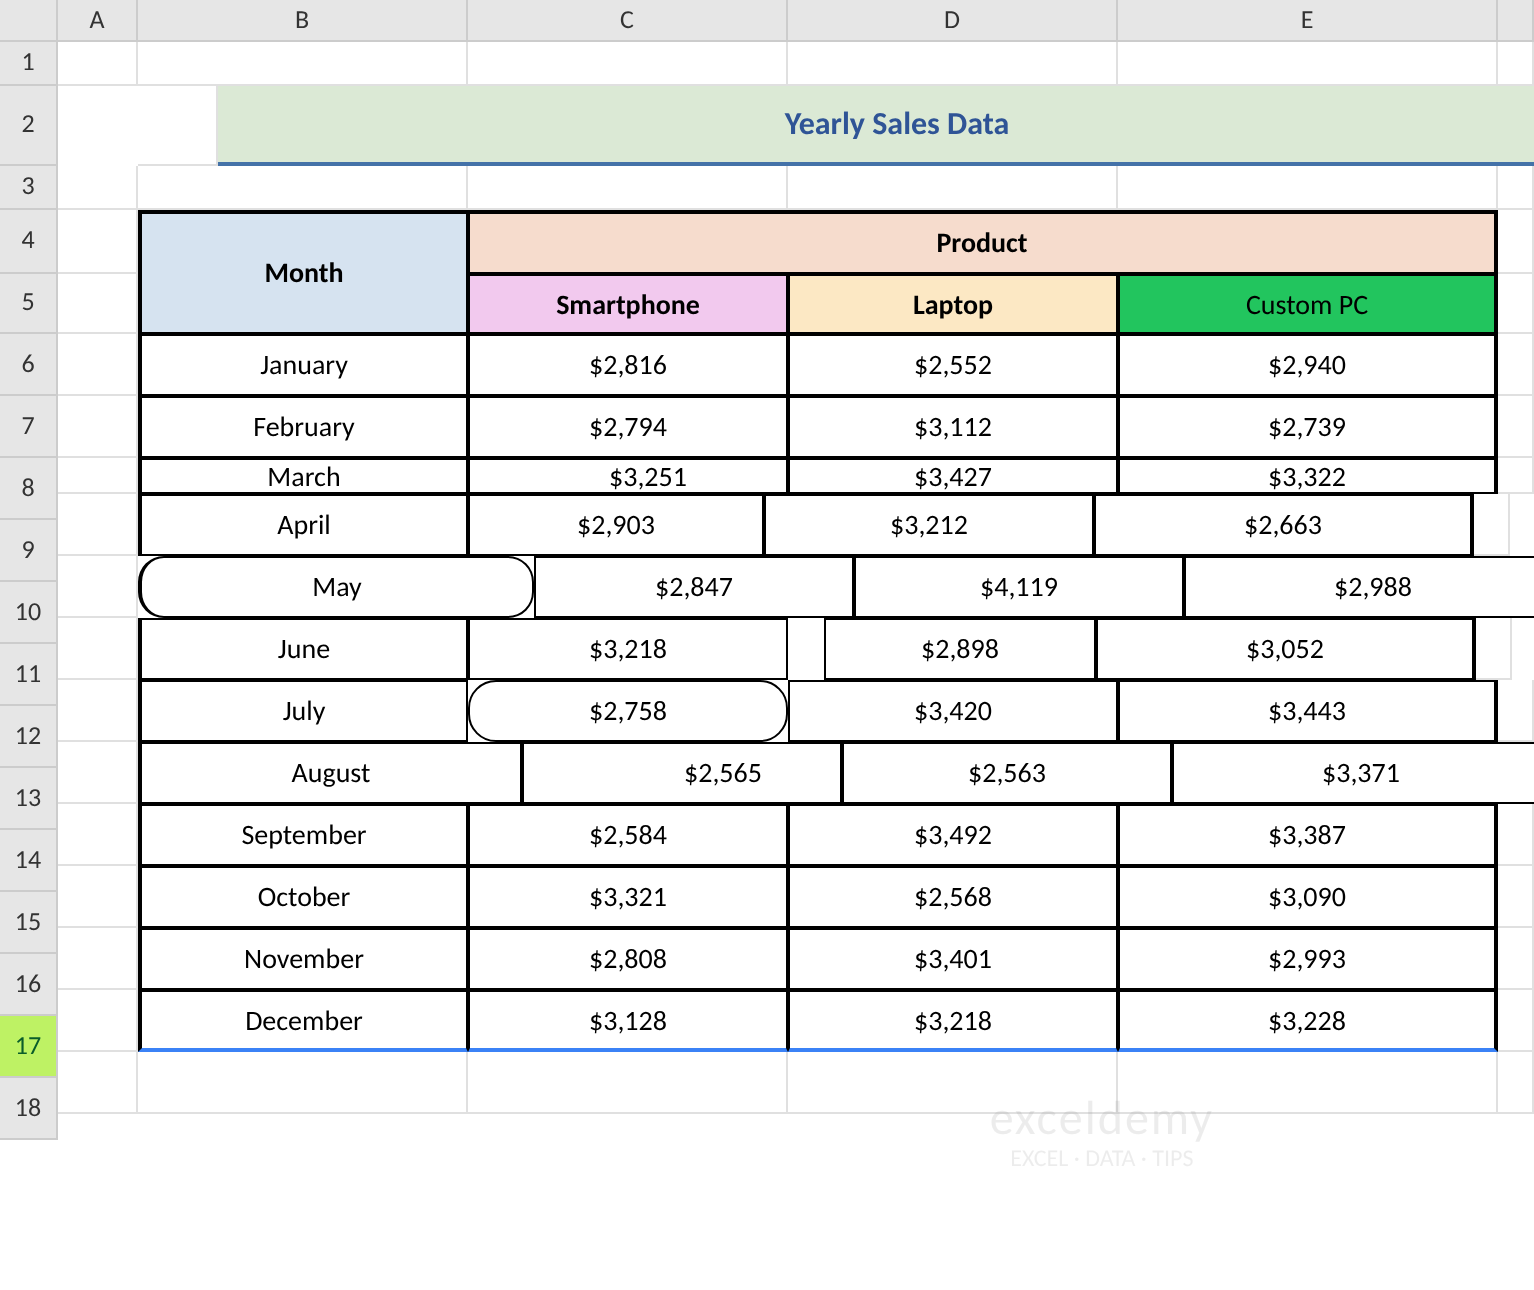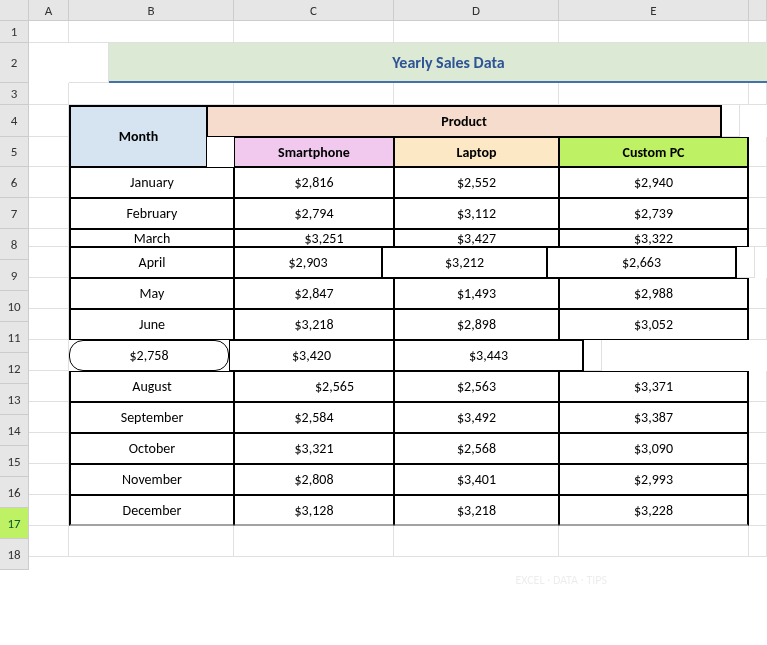--- a/index.html
+++ b/index.html
@@ -82,25 +82,25 @@
     }
     .th-product {
       background: #f6dccd;
       font-weight: bold;
       border: 1px solid #000;
       border-top: 2px solid #000;
       border-right: 2px solid #000;
     }
     .th-sm { background: #f2c9ee; font-weight: bold; border: 1px solid #000; }
     .th-lp { background: #fce8c4; font-weight: bold; border: 1px solid #000; }
-    .th-pc { background: #bef264; font-weight: bold; border: 1px solid #000; border-right: 2px solid #000;}
+    .th-pc { background: #22c55e; font-weight: normal; border: 1px solid #000; border-right: 2px solid #000;}
     .td-month { border: 1px solid #000; border-left: 2px solid #000; }
     .td-val { border: 1px solid #000; }
     .td-last { border-right: 2px solid #000; }
-    .td-bottom { border-bottom: 2px solid #a3a3a3; }
+    .td-bottom { border-bottom: 2px solid #3b82f6; }
     .watermark {
       position: absolute;
       right: 160px;
       bottom: 58px;
       opacity: 0.15;
       font-size: 12px;
       color: #888;
       text-align: center;
       line-height: 1.1;
       pointer-events: none;
@@ -157,21 +157,21 @@
       <div class="gridrow" style="height: 22px;">
         <div class="cell " style="width: 40px; height: 100%;"></div>
         <div class="cell " style="width: 165px; height: 100%;"></div>
         <div class="cell " style="width: 160px; height: 100%;"></div>
         <div class="cell " style="width: 165px; height: 100%;"></div>
         <div class="cell " style="width: 190px; height: 100%;"></div>
         <div class="cell " style="width: 18px; height: 100%;"></div>
       </div>
       <div class="gridrow" style="height: 32px; position: relative;">
         <div class="cell " style="width: 40px; height: 100%;"></div>
-        <div class="cell th-month" style="width: 138px; height: 62px; border-bottom: 1px solid rgb(0, 0, 0); position: relative; margin-bottom: -30px; z-index: 1;">Month</div>
+        <div class="cell th-month" style="width: 165px; height: 62px; border-bottom: 1px solid rgb(0, 0, 0); position: relative; margin-bottom: -30px; z-index: 1;">Month</div>
         <div class="cell th-product" style="width: 515px; height: 100%;">Product</div>
         <div class="cell " style="width: 18px; height: 100%;"></div>
       </div>
       <div class="gridrow" style="height: 30px; margin-top: 0px;">
         <div class="cell " style="width: 40px; height: 100%;"></div>
         <div style="width: 165px;"></div>
         <div class="cell th-sm" style="width: 160px; height: 100%;">Smartphone</div>
         <div class="cell th-lp" style="width: 165px; height: 100%;">Laptop</div>
         <div class="cell th-pc" style="width: 190px; height: 100%;">Custom PC</div>
         <div class="cell " style="width: 18px; height: 100%;"></div>
@@ -203,44 +203,45 @@
       <div class="gridrow" style="height: 31px;">
         <div class="cell " style="width: 40px; height: 100%;"></div>
         <div class="cell td-month" style="width: 165px; height: 100%;">April</div>
         <div class="cell td-val" style="width: 148px; height: 100%;">$2,903</div>
         <div class="cell td-val" style="width: 165px; height: 100%;">$3,212</div>
         <div class="cell td-val td-last" style="width: 190px; height: 100%;">$2,663</div>
         <div class="cell " style="width: 18px; height: 100%;"></div>
       </div>
       <div class="gridrow" style="height: 31px;">
         <div class="cell " style="width: 40px; height: 100%;"></div>
-        <div class="cell td-month" style="width: 165px; height: 100%;">May</div>
+        <div class="cell td-month" style="width: 198px; height: 100%; border-radius: 13px;">May</div>
         <div class="cell td-val" style="width: 160px; height: 100%;">$2,847</div>
-        <div class="cell td-val" style="width: 165px; height: 100%;">$1,493</div>
+        <div class="cell td-val" style="width: 165px; height: 100%;">$4,119</div>
         <div class="cell td-val td-last" style="width: 190px; height: 100%;">$2,988</div>
         <div class="cell " style="width: 18px; height: 100%;"></div>
       </div>
       <div class="gridrow" style="height: 31px;">
         <div class="cell " style="width: 40px; height: 100%;"></div>
         <div class="cell td-month" style="width: 165px; height: 100%;">June</div>
         <div class="cell td-val" style="width: 160px; height: 100%;">$3,218</div>
-        <div class="cell td-val" style="width: 165px; height: 100%;">$2,898</div>
+        <div class="cell td-val" style="width: 136px; height: 100%; margin-left: 18px;">$2,898</div>
         <div class="cell td-val td-last" style="width: 190px; height: 100%;">$3,052</div>
         <div class="cell " style="width: 18px; height: 100%;"></div>
       </div>
       <div class="gridrow" style="height: 31px;">
         <div class="cell " style="width: 40px; height: 100%;"></div>
+        <div class="cell td-month" style="width: 165px; height: 100%;">July</div>
         <div class="cell td-val" style="width: 160px; height: 100%; border-radius: 14px;">$2,758</div>
         <div class="cell td-val" style="width: 165px; height: 100%;">$3,420</div>
         <div class="cell td-val td-last" style="width: 190px; height: 100%;">$3,443</div>
         <div class="cell " style="width: 18px; height: 100%;"></div>
       </div>
       <div class="gridrow" style="height: 31px;">
         <div class="cell " style="width: 40px; height: 100%;"></div>
-        <div class="cell td-month" style="width: 165px; height: 100%;">August</div>
+        <div class="cell td-month" style="width: 192px; height: 100%;">August</div>
         <div class="cell td-val" style="width: 160px; height: 100%; padding-left: 41px;">$2,565</div>
         <div class="cell td-val" style="width: 165px; height: 100%;">$2,563</div>
         <div class="cell td-val td-last" style="width: 190px; height: 100%;">$3,371</div>
         <div class="cell " style="width: 18px; height: 100%;"></div>
       </div>
       <div class="gridrow" style="height: 31px;">
         <div class="cell " style="width: 40px; height: 100%;"></div>
         <div class="cell td-month" style="width: 165px; height: 100%;">September</div>
         <div class="cell td-val" style="width: 160px; height: 100%;">$2,584</div>
         <div class="cell td-val" style="width: 165px; height: 100%;">$3,492</div>
@@ -274,15 +275,16 @@
       <div class="gridrow" style="height: 31px;">
         <div class="cell " style="width: 40px; height: 100%;"></div>
         <div class="cell " style="width: 165px; height: 100%;"></div>
         <div class="cell " style="width: 160px; height: 100%;"></div>
         <div class="cell " style="width: 165px; height: 100%;"></div>
         <div class="cell " style="width: 190px; height: 100%;"></div>
         <div class="cell " style="width: 18px; height: 100%;"></div>
       </div>
     </div>
   <div class="watermark">
+    <div class="big">exceldemy</div>
     <div>EXCEL · DATA · TIPS</div>
   </div>
 </div>
 
 </body></html>

